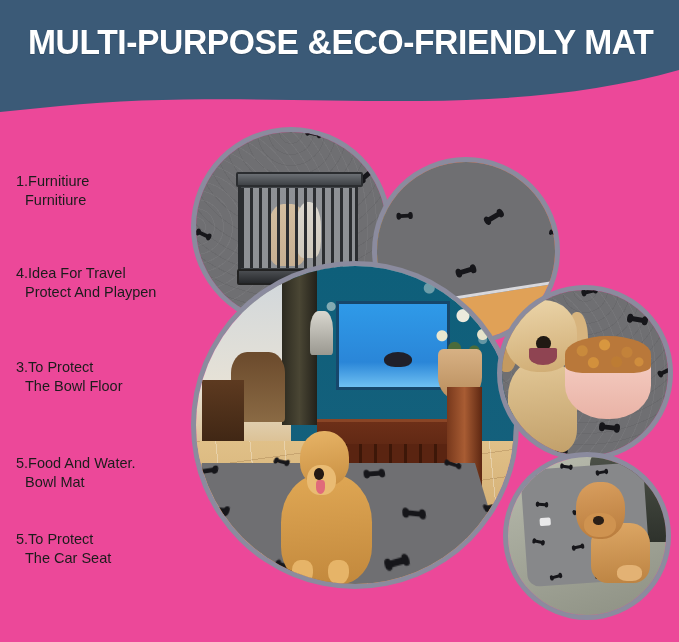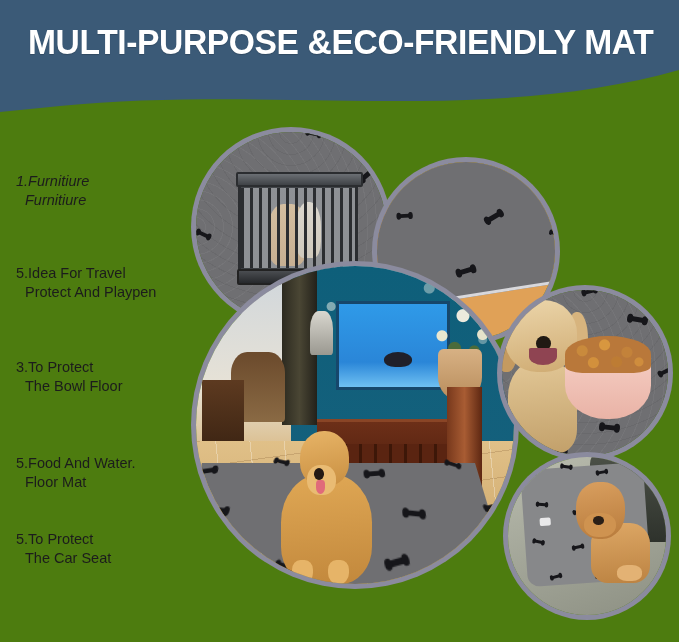--- a/index.html
+++ b/index.html
@@ -2,21 +2,21 @@
 <html><head>
 <meta charset="utf-8">
 <style>
   html,body{margin:0;padding:0;}
   body{
     width:679px;height:642px;
     background:#ffffff;
     font-family:"Liberation Sans", sans-serif;
     overflow:hidden;position:relative;
   }
-  #stage{position:relative;width:679px;height:642px;overflow:hidden;background:#4d7c0f;}
+  #stage{position:relative;width:679px;height:642px;overflow:hidden;background:#ec4899;}
 
   
   .header-wrap{position:absolute;left:0;top:0;width:679px;height:118px;overflow:hidden;}
   .header-svg{position:absolute;left:0;top:0;}
   .header-title{
     position:absolute;left:28px;top:20px;width:600px;height:44px;
     color:#ffffff;
     font-family:"Liberation Sans", sans-serif;
     font-weight:bold;
     font-size:35px;
@@ -200,38 +200,38 @@
 
   <div class="header-wrap">
     <svg class="header-svg" width="679" height="118" viewBox="0 0 679 118">
       <path d="M0,0 L679,0 L679,70 C600,92 520,100 420,101 C320,102 180,94 60,106 L0,112 Z" fill="#3b5a77"></path>
     </svg>
     <div class="header-title">MULTI-PURPOSE &amp;ECO-FRIENDLY MAT</div>
   </div>
 
   <div class="feature-list">
 
-    <div class="feature" style="top:12px;font-style:italic;">
+    <div class="feature" style="top:12px;">
       <span class="l1">1.Furnitiure</span>
       <span class="l2">Furnitiure</span>
     </div>
 
     <div class="feature" style="top:104px;">
-      <span class="l1">5.Idea For Travel</span>
+      <span class="l1">4.Idea For Travel</span>
       <span class="l2">Protect And Playpen</span>
     </div>
 
     <div class="feature" style="top:198px;">
       <span class="l1">3.To Protect</span>
       <span class="l2">The Bowl Floor</span>
     </div>
 
     <div class="feature" style="top:294px;">
       <span class="l1">5.Food And Water.</span>
-      <span class="l2">Floor Mat</span>
+      <span class="l2">Bowl Mat</span>
     </div>
 
     <div class="feature" style="top:370px;">
       <span class="l1">5.To Protect</span>
       <span class="l2">The Car Seat</span>
     </div>
 
   </div>
 
   <div class="collage">

